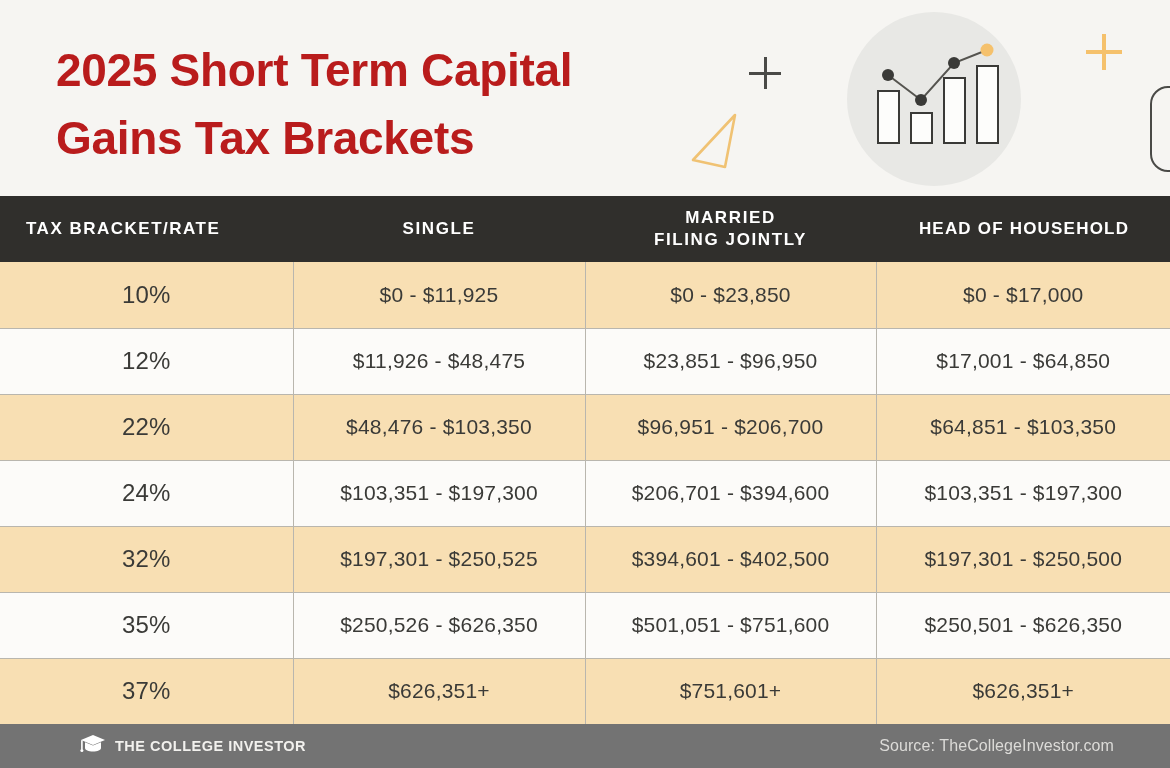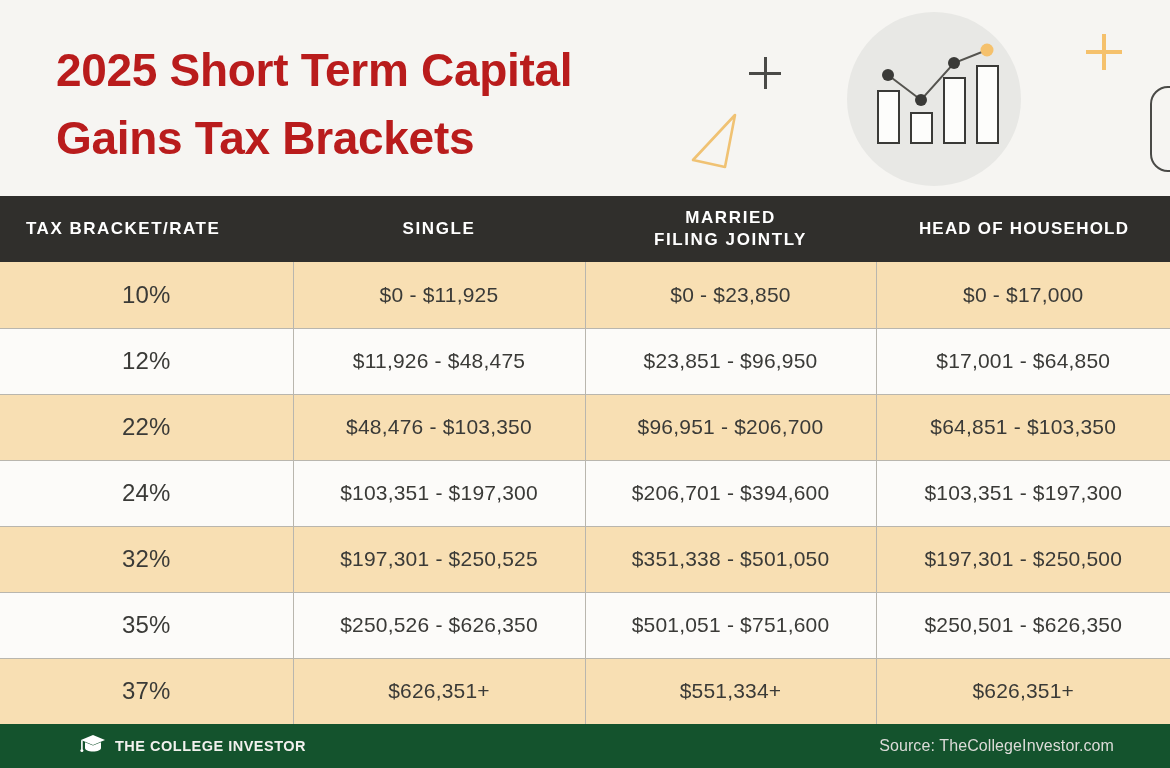--- a/index.html
+++ b/index.html
@@ -146,21 +146,21 @@
   col.c2 { width: 292px; }
   col.c3 { width: 291px; }
   col.c4 { width: 294px; }
 
   
   .footer {
     position: absolute;
     left: 0; top: 724px;
     width: 1170px;
     height: 44px;
-    background: #14532d;
+    background: #737373;
     display: flex;
     align-items: center;
     justify-content: space-between;
     padding: 0 56px 0 80px;
   }
 
   .brand {
     display: flex;
     align-items: center;
     gap: 9px;
@@ -254,33 +254,33 @@
     </tr>
     <tr class="trow plain">
       <td class="rate-cell">24%</td>
       <td>$103,351 - $197,300</td>
       <td>$206,701 - $394,600</td>
       <td>$103,351 - $197,300</td>
     </tr>
     <tr class="trow shade">
       <td class="rate-cell">32%</td>
       <td>$197,301 - $250,525</td>
-      <td>$351,338 - $501,050</td>
+      <td>$394,601 - $402,500</td>
       <td>$197,301 - $250,500</td>
     </tr>
     <tr class="trow plain">
       <td class="rate-cell">35%</td>
       <td>$250,526 - $626,350</td>
       <td>$501,051 - $751,600</td>
       <td>$250,501 - $626,350</td>
     </tr>
     <tr class="trow shade">
       <td class="rate-cell">37%</td>
       <td>$626,351+</td>
-      <td>$551,334+</td>
+      <td>$751,601+</td>
       <td>$626,351+</td>
     </tr>
   </tbody>
 </table>
 
 <div class="footer">
   <div class="brand">
     <span>
       <svg width="26" height="20" viewBox="0 0 26 20" fill="none">
         <path d="M13 1 L25 6 L13 11 L1 6 Z" fill="#ffffff"></path>

